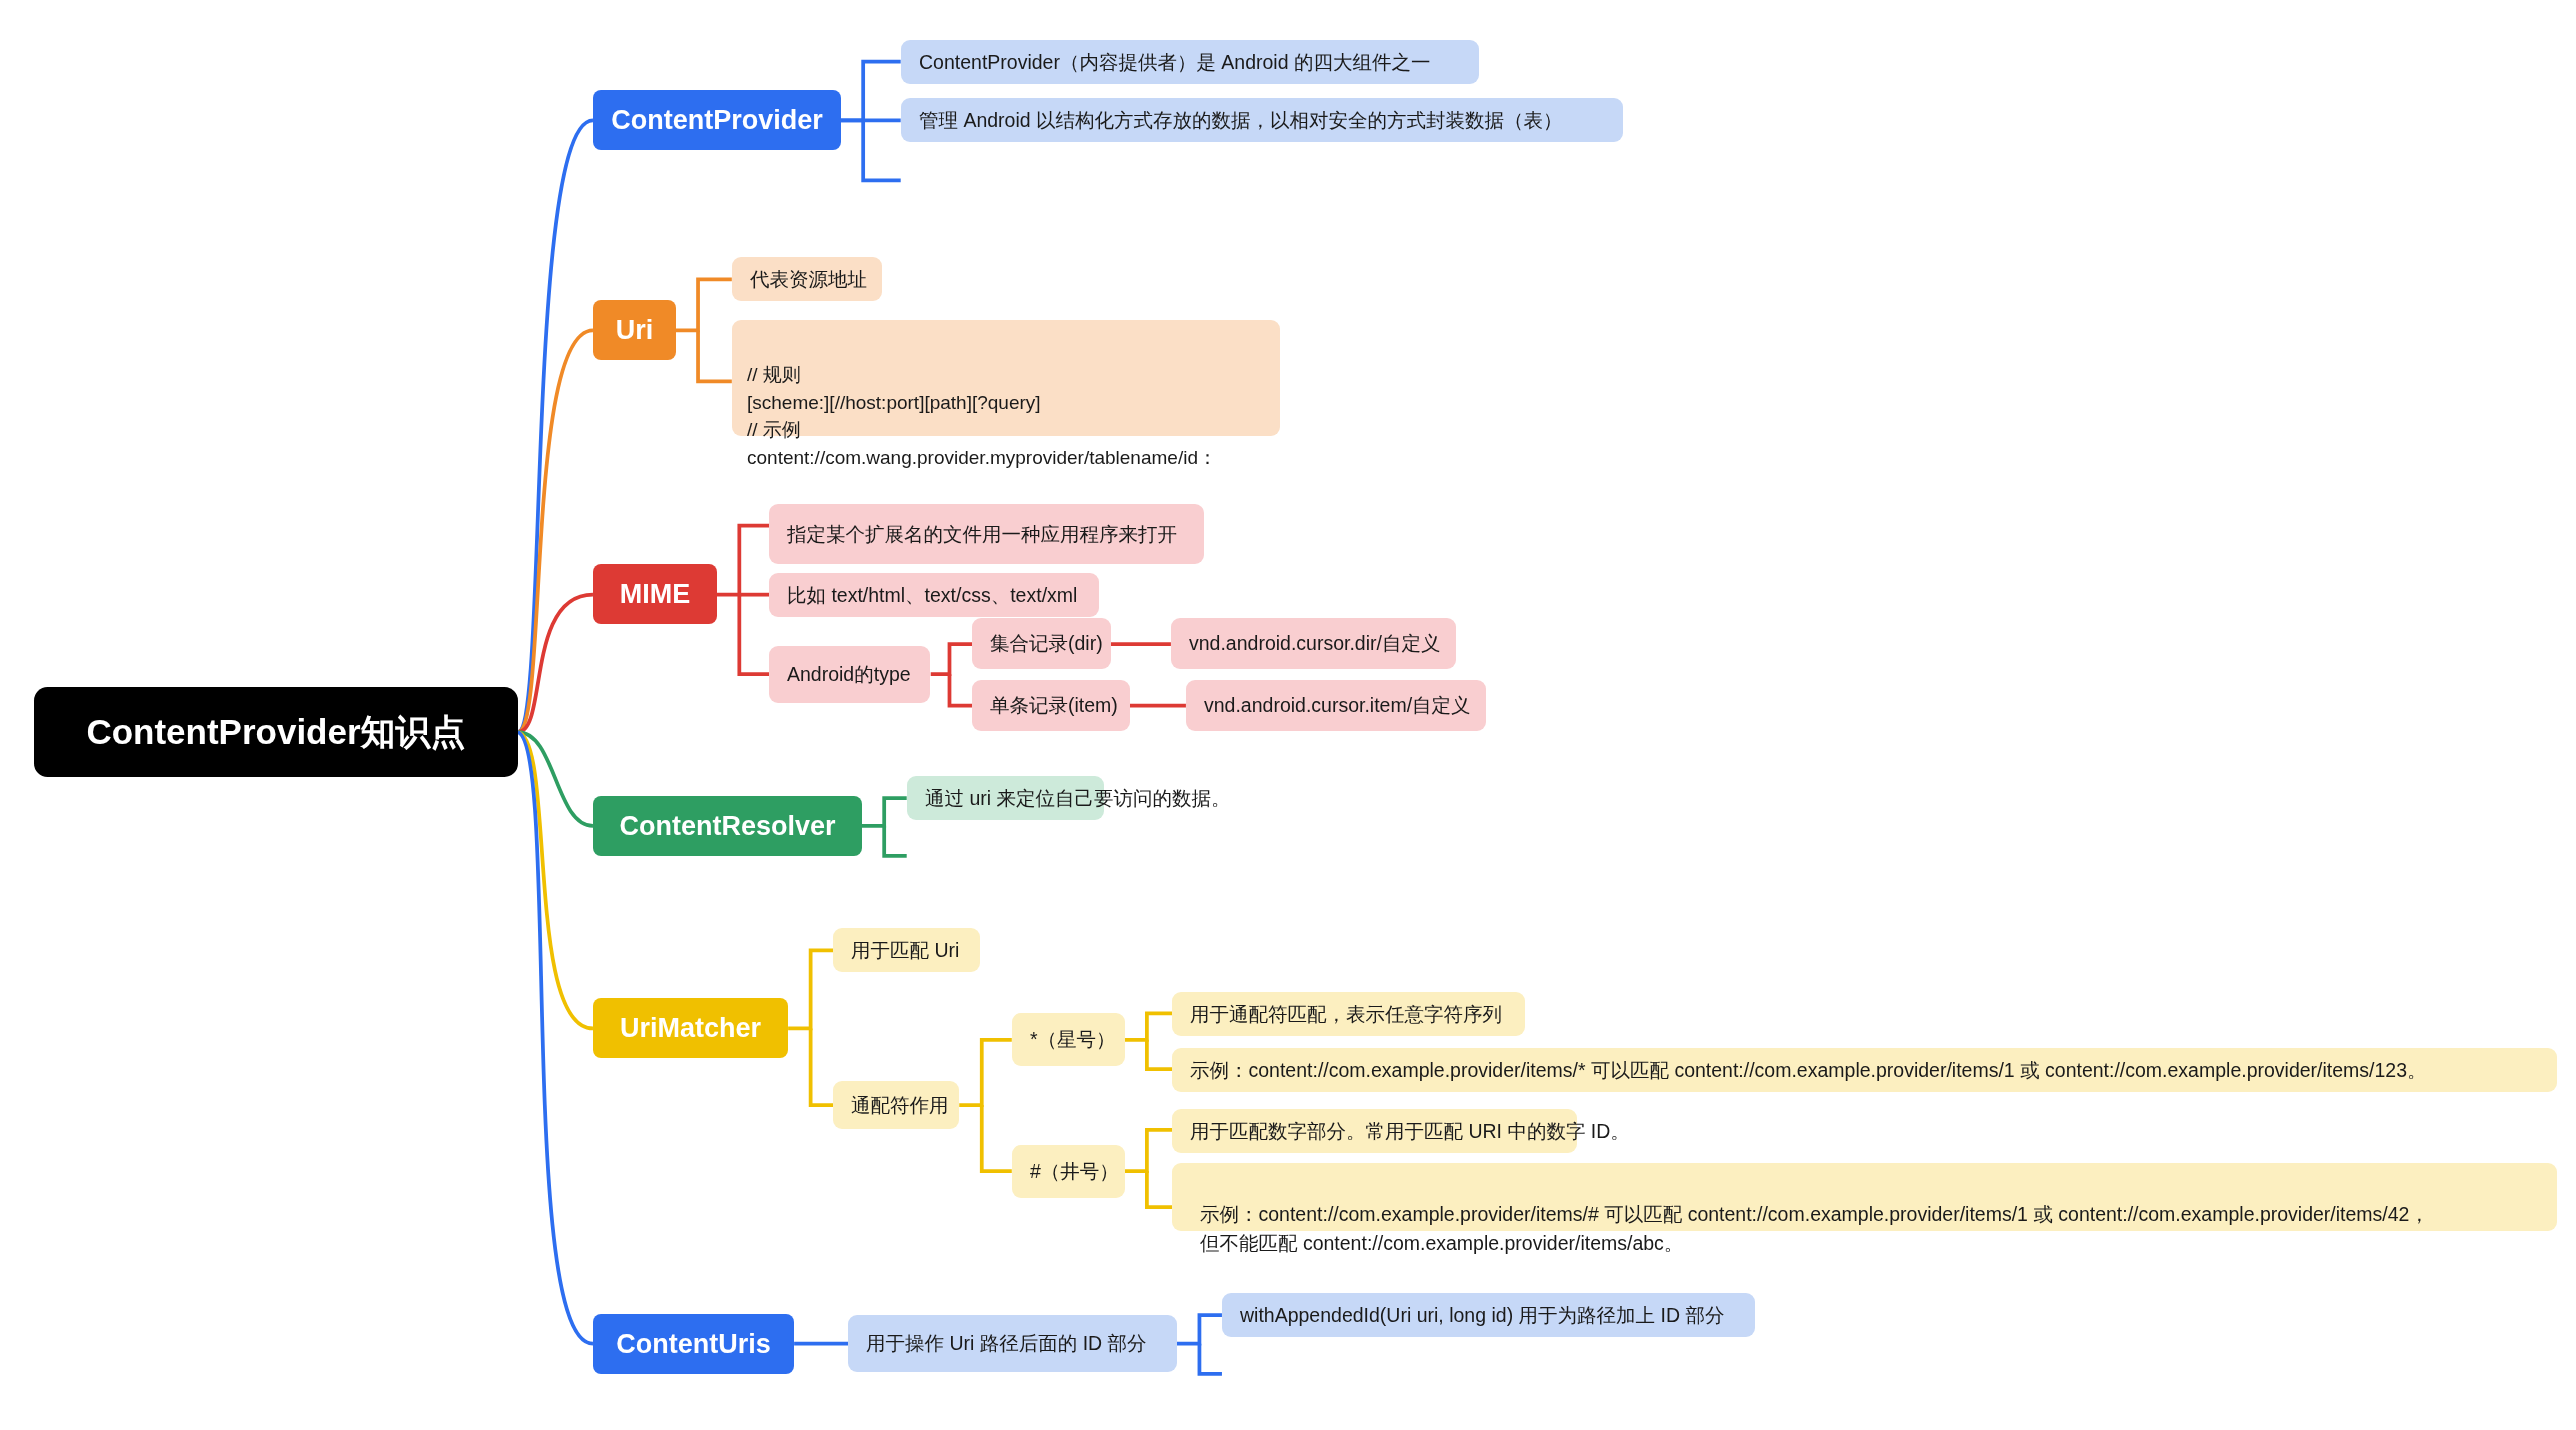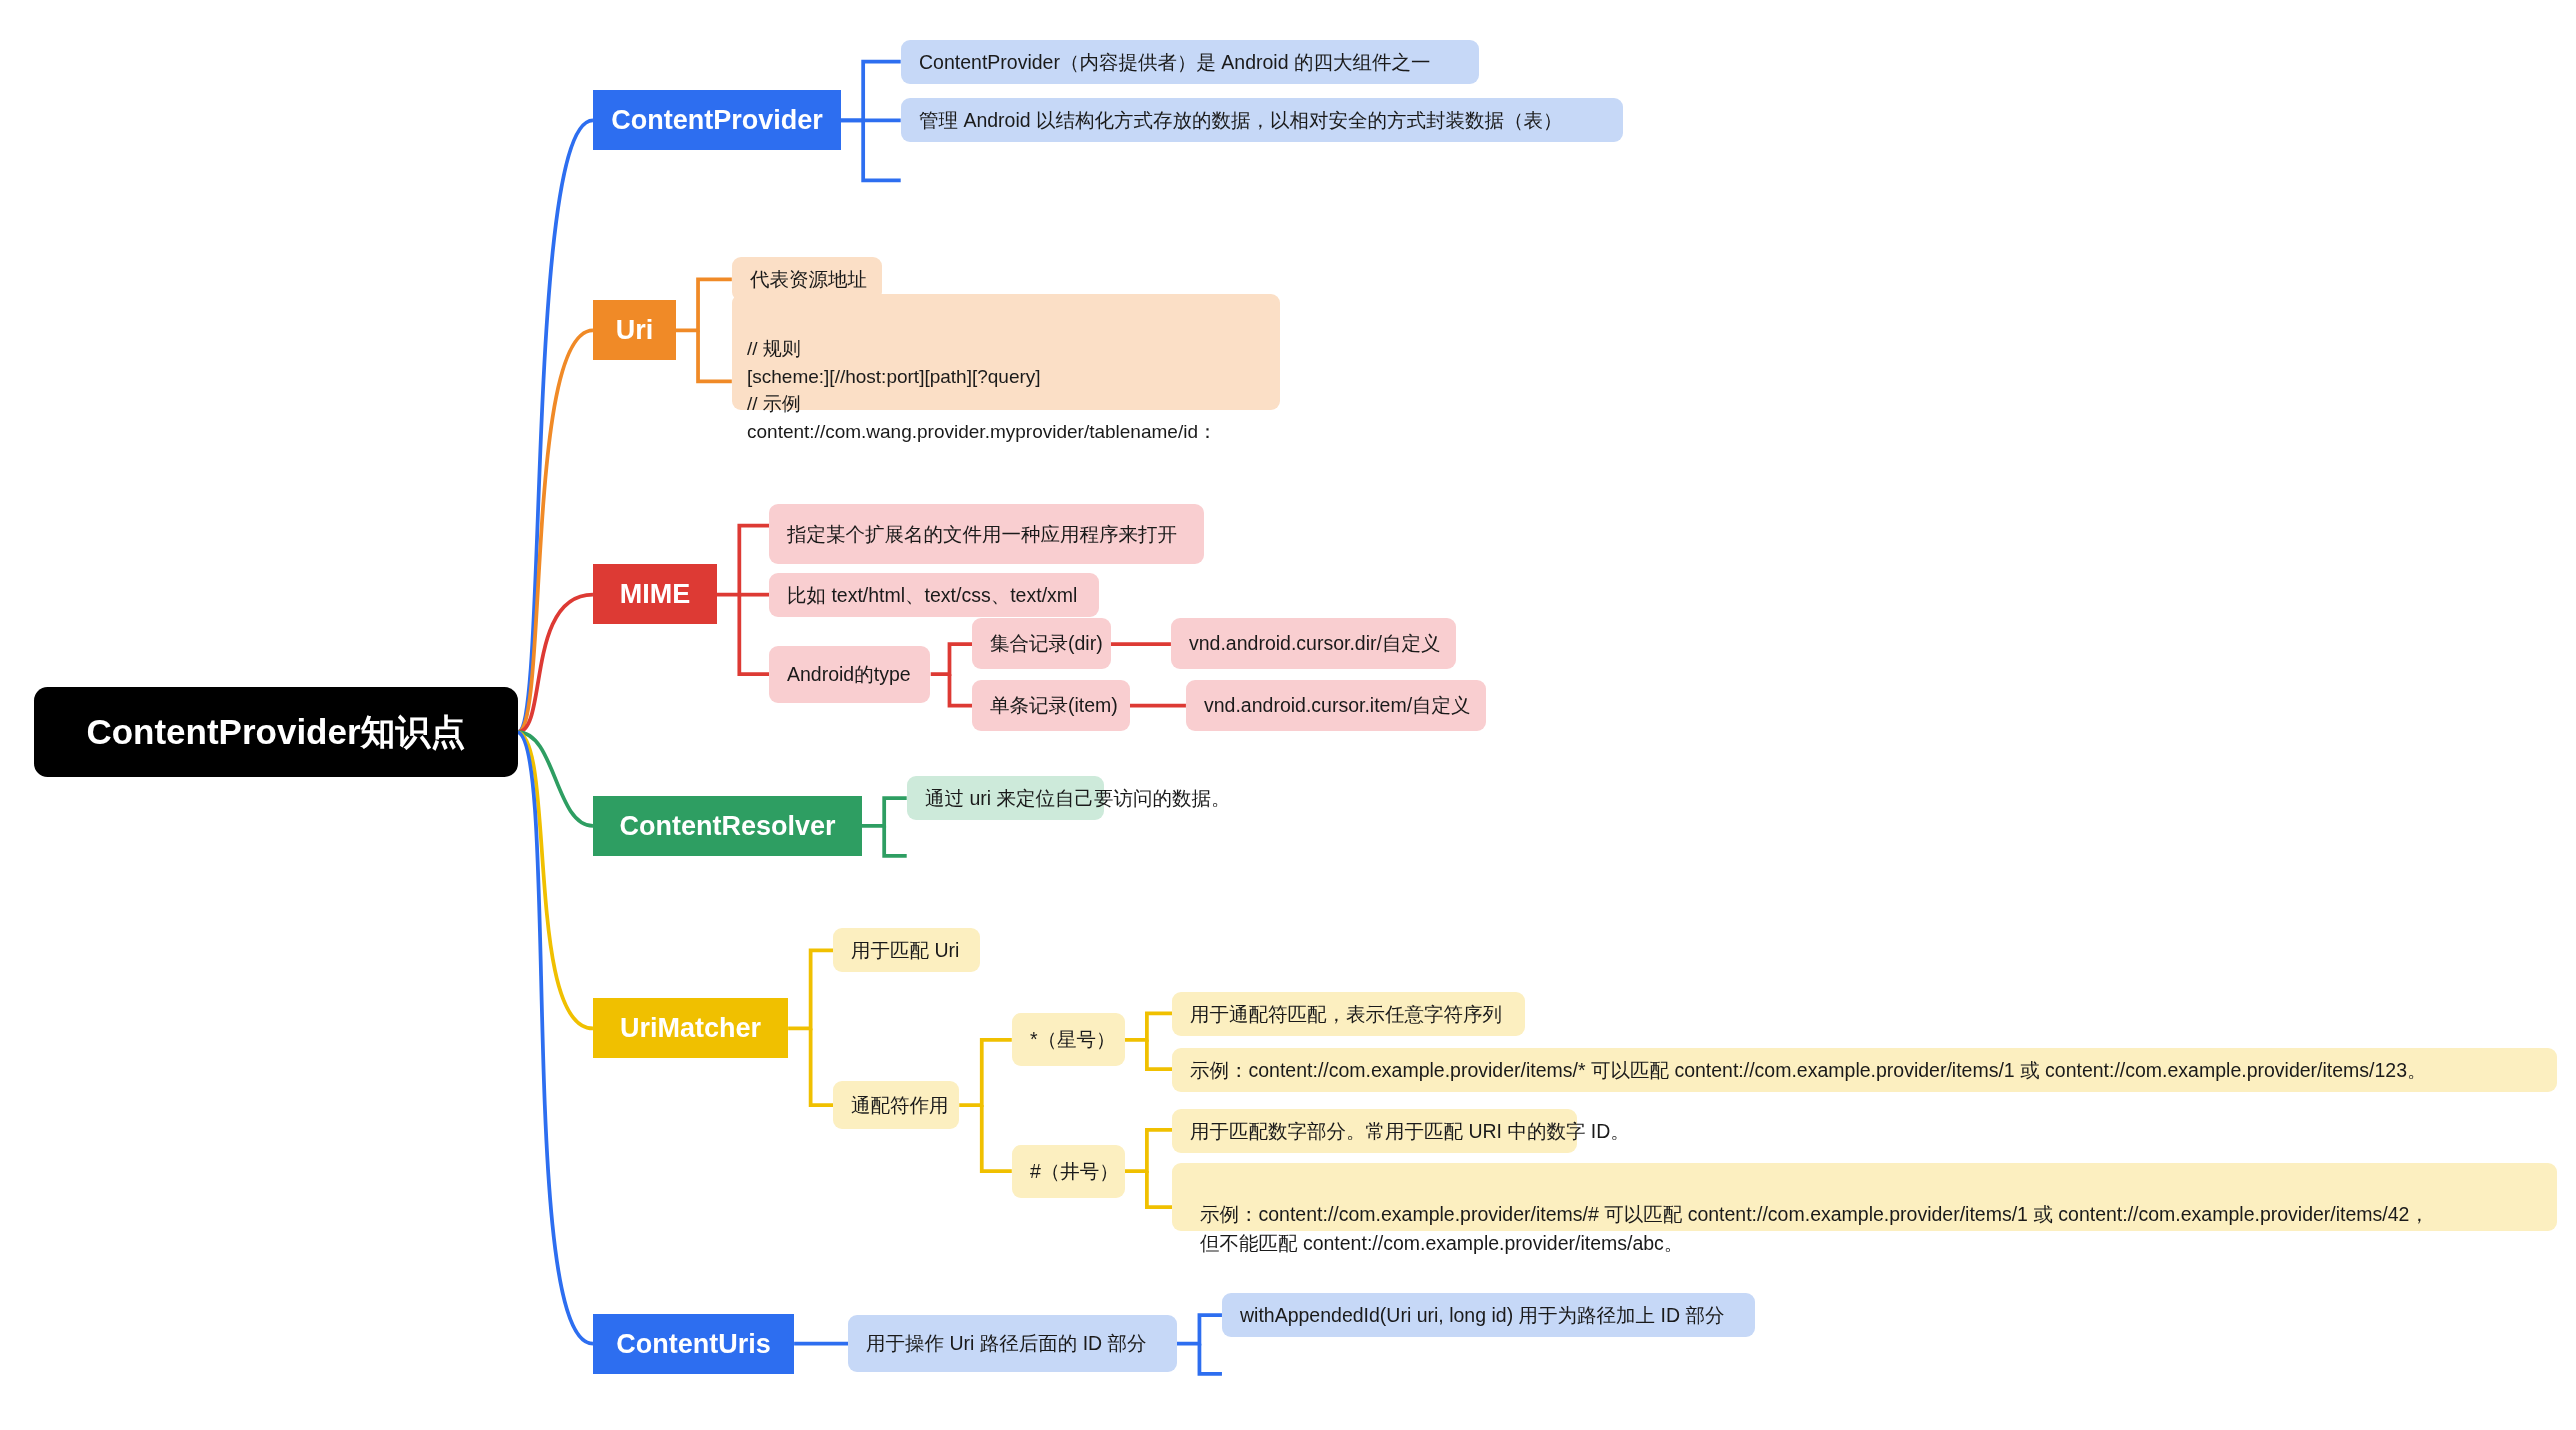--- a/index.html
+++ b/index.html
@@ -43,21 +43,21 @@
     border-radius: 13.5px;
     justify-content: center;
     padding: 0 19.5px;
   }
   .branch {
     color: #ffffff;
     font-size: 27px;
     font-weight: bold;
     justify-content: center;
     padding: 0 16.5px;
-    border-radius: 0;
+    border-radius: 8px;
   }
   .leaf {
     color: #1a1a1a;
     font-size: 19.5px;
     font-weight: normal;
     padding: 0 18px;
     border-radius: 9px;
     line-height: 1.45;
   }
   .leaf.multiline {
@@ -140,21 +140,21 @@
   <div class="node leaf l-blue" style="left:901px; top:98px; width:722px; height:44px;">
     <span>管理 Android 以结构化方式存放的数据，以相对安全的方式封装数据（表）</span>
   </div>
 
   <div class="node branch b-orange" style="left:593px; top:300px; width:83px; height:60px;">
     <span>Uri</span>
   </div>
   <div class="node leaf l-orange" style="left:732px; top:257px; width:150px; height:44px;">
     <span>代表资源地址</span>
   </div>
-  <div class="node leaf l-orange multiline" style="left:732px; top:294px; width:548px; height:116px; font-size:19px;">
+  <div class="node leaf l-orange multiline" style="left:732px; top:320px; width:548px; height:116px; font-size:19px;">
     <span>// 规则
 [scheme:][//host:port][path][?query]
 // 示例
 content://com.wang.provider.myprovider/tablename/id：</span>
   </div>
 
   <div class="node branch b-red" style="left:593px; top:564px; width:124px; height:60px;">
     <span>MIME</span>
   </div>
   <div class="node leaf l-red" style="left:769px; top:504px; width:435px; height:60px;">

